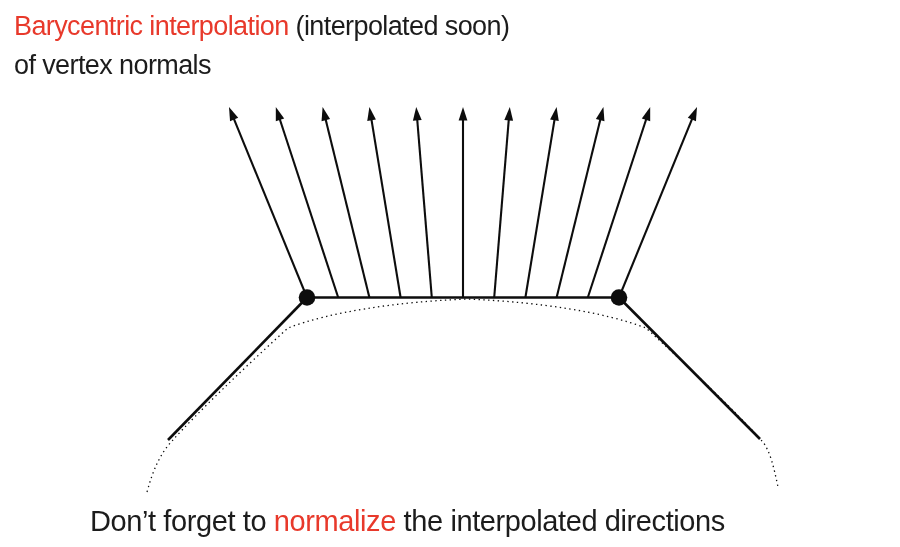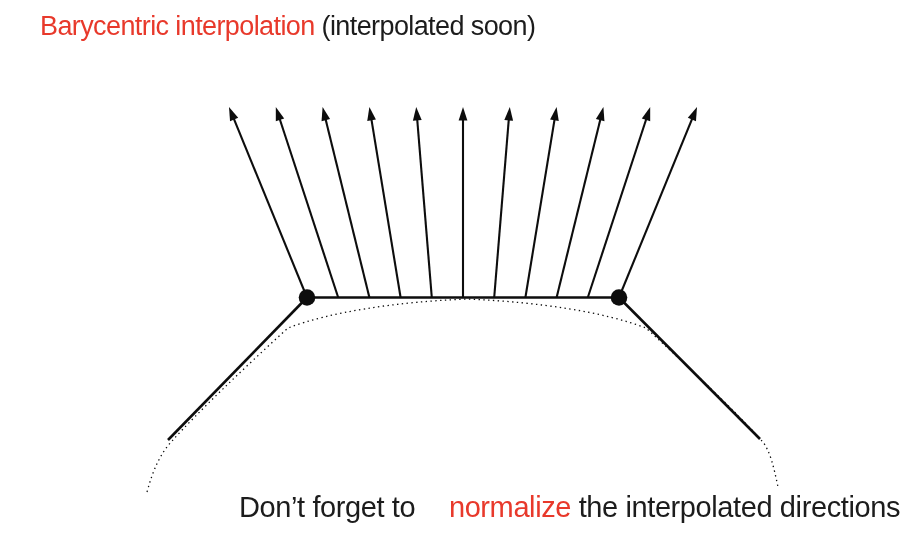--- a/index.html
+++ b/index.html
@@ -27,33 +27,32 @@
     top: 7px;
     left: 14px;
     font-size: 27px;
     line-height: 39px;
     letter-spacing: -0.6px;
     color: var(--text, #1c1c1c);
     white-space: nowrap;
   }
   .caption {
     position: absolute;
-    top: 488px;
+    top: 502px;
     left: 90px;
     right: 0;
-    text-align: right;
+    text-align: left;
     font-size: 29px;
     line-height: 38px;
     letter-spacing: -0.4px;
     color: var(--text, #1c1c1c);
     white-space: nowrap;
   }
   .red {
     color: var(--accent, #e8392b);
-    margin-left: 26px;
   }
 </style>
 </head>
 <body>
 
 <div class="slide">
 
   <svg id="diagram-svg" width="900" height="547" viewBox="0 0 900 547">
       <path d="M 147 492 C 153 470 160 454 172 441 C 198 412 243 369 288 328 C 330 312 395 302 467 299 C 539 302 604 312 646 328 C 691 369 736 412 762 441 C 770 450 774 468 778 487" fill="none" stroke="#0d0d0d" stroke-width="1.3" stroke-dasharray="1.4 3.4" stroke-linecap="butt"></path>
       <line x1="307" y1="297.5" x2="619" y2="297.5" stroke="#0d0d0d" stroke-width="2.6" stroke-linecap="butt"></line>
@@ -80,17 +79,18 @@
       <line x1="587.8" y1="297.5" x2="646.9315093108788" y2="116.97832494034586" stroke="#0d0d0d" stroke-width="2.1" stroke-linecap="butt"></line>
       <polygon points="650.2,107 650.1790481366082,121.19892816445736 641.8162615199375,118.45962168214629" fill="#0d0d0d"></polygon>
       <line x1="619" y1="297.5" x2="693.021376078489" y2="116.71702380830573" stroke="#0d0d0d" stroke-width="2.1" stroke-linecap="butt"></line>
       <polygon points="697,107 695.9565220777283,121.1605492063596 687.8127306955291,117.82608344356942" fill="#0d0d0d"></polygon>
       <circle cx="307" cy="297.5" r="8.3" fill="#0d0d0d"></circle>
       <circle cx="619" cy="297.5" r="8.3" fill="#0d0d0d"></circle>
     </svg>
 
   <div class="title">
     <div><span class="red">Barycentric interpolation</span><span> (interpolated soon)</span></div>
+    <div>of vertex normals</div>
   </div>
 
   <div class="caption"><span>Don’t forget to </span><span class="red">normalize</span><span> the interpolated directions</span></div>
 
 </div>
 
 </body></html>

